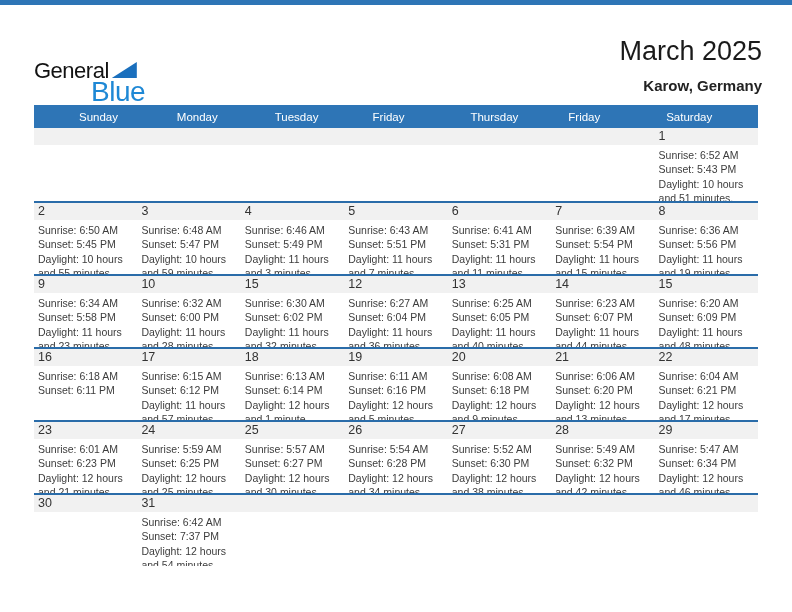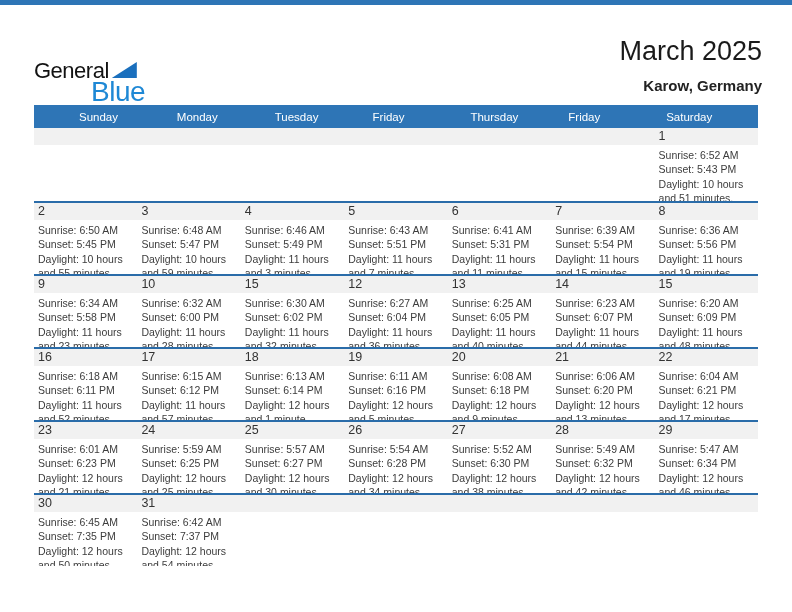--- a/index.html
+++ b/index.html
@@ -244,21 +244,20 @@
               <div class="line">Daylight: 11 hours and 48 minutes.</div>
             </div>
           </div>
         </div>
         <div class="week-row">
           <div class="cell">
             <div class="num">16</div>
             <div class="details">
               <div class="line">Sunrise: 6:18 AM</div>
               <div class="line">Sunset: 6:11 PM</div>
-              <div class="line">Daylight: 11 hours and 52 minutes.</div>
             </div>
           </div>
           <div class="cell">
             <div class="num">17</div>
             <div class="details">
               <div class="line">Sunrise: 6:15 AM</div>
               <div class="line">Sunset: 6:12 PM</div>
               <div class="line">Daylight: 11 hours and 57 minutes.</div>
             </div>
           </div>
@@ -357,25 +356,20 @@
             <div class="details">
               <div class="line">Sunrise: 5:47 AM</div>
               <div class="line">Sunset: 6:34 PM</div>
               <div class="line">Daylight: 12 hours and 46 minutes.</div>
             </div>
           </div>
         </div>
         <div class="week-row">
           <div class="cell">
             <div class="num">30</div>
-            <div class="details">
-              <div class="line">Sunrise: 6:45 AM</div>
-              <div class="line">Sunset: 7:35 PM</div>
-              <div class="line">Daylight: 12 hours and 50 minutes.</div>
-            </div>
           </div>
           <div class="cell">
             <div class="num">31</div>
             <div class="details">
               <div class="line">Sunrise: 6:42 AM</div>
               <div class="line">Sunset: 7:37 PM</div>
               <div class="line">Daylight: 12 hours and 54 minutes.</div>
             </div>
           </div>
           <div class="cell">

